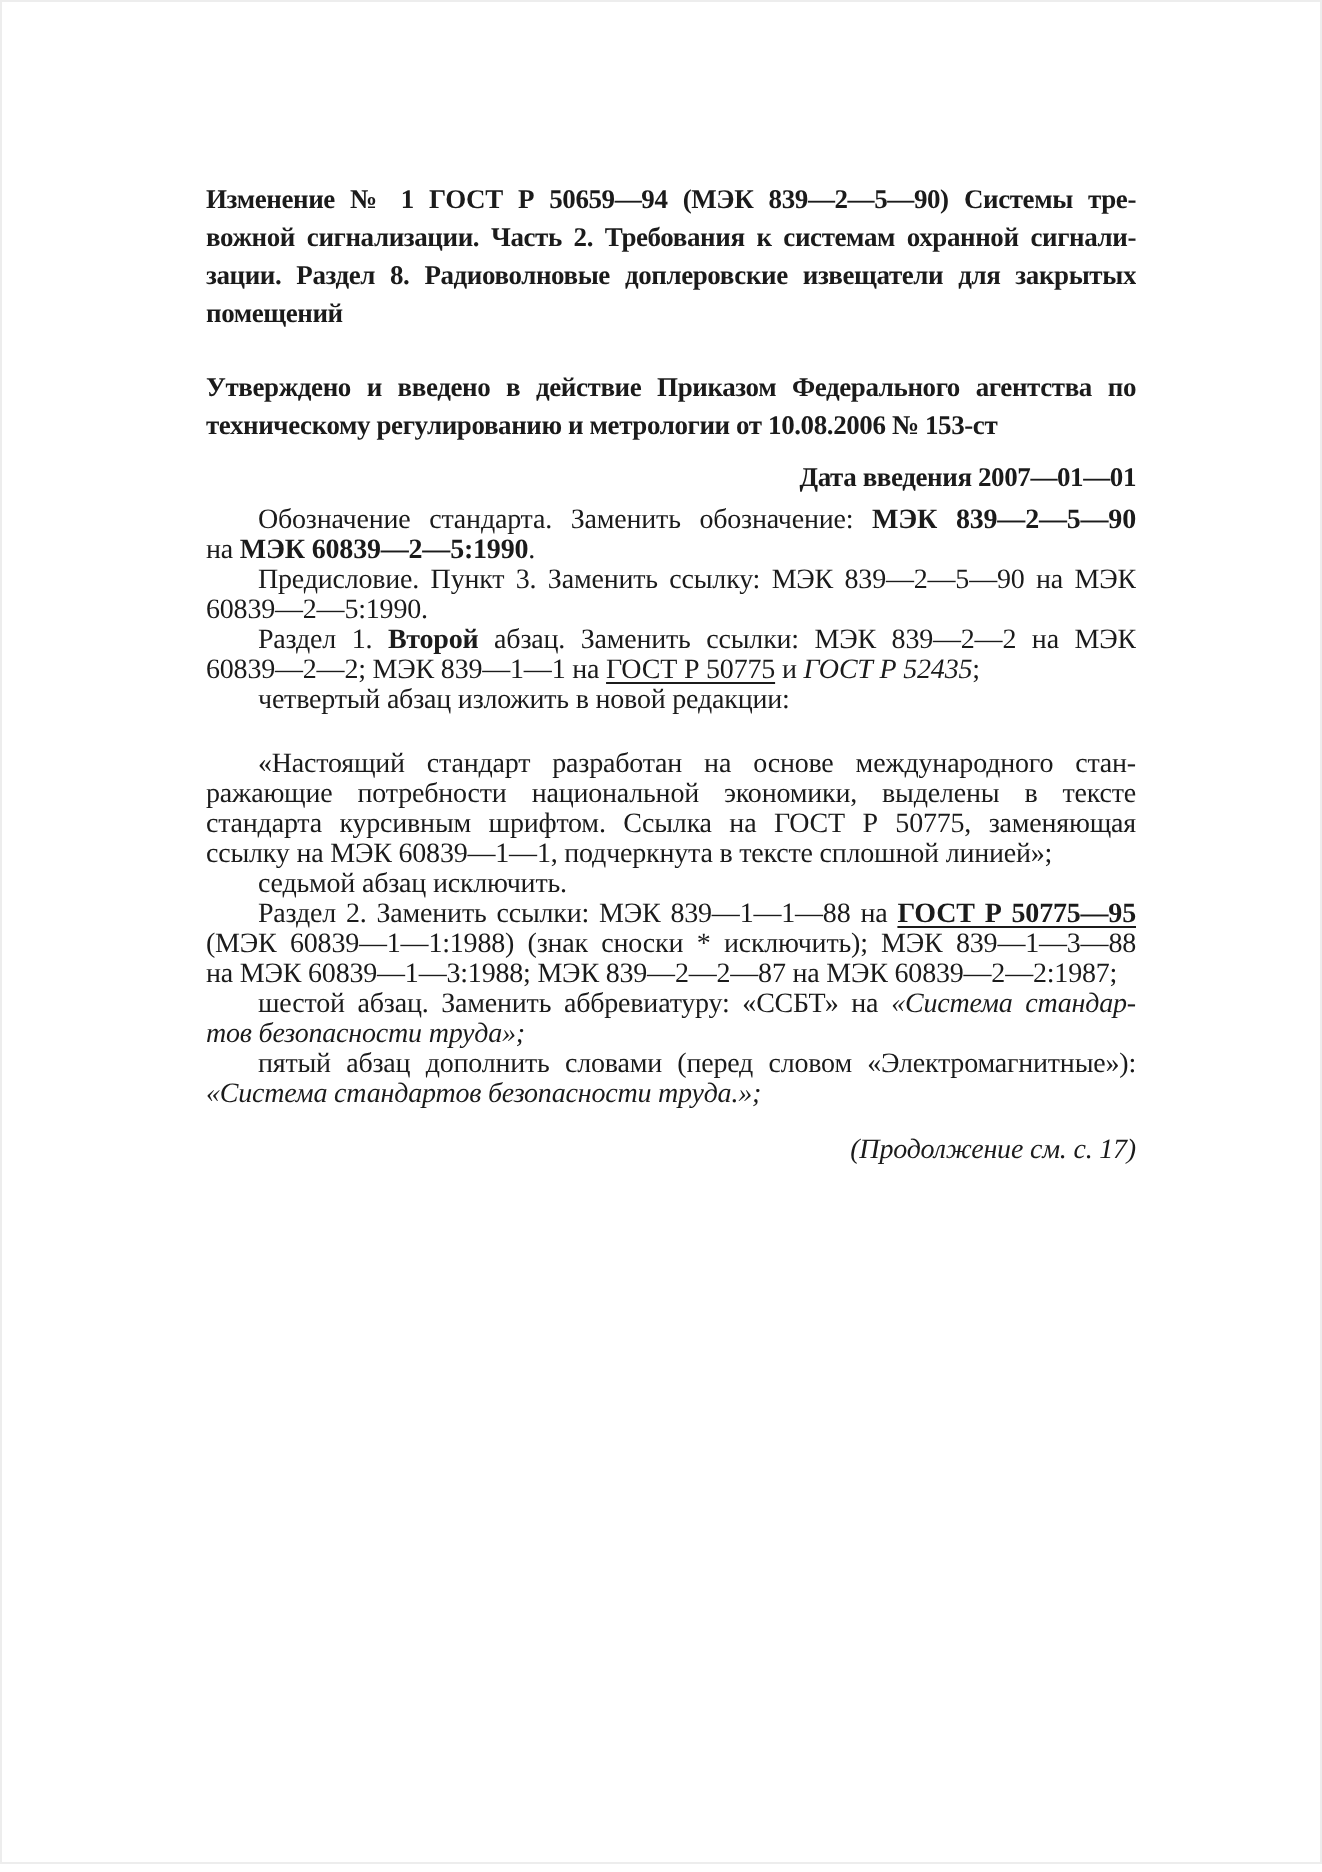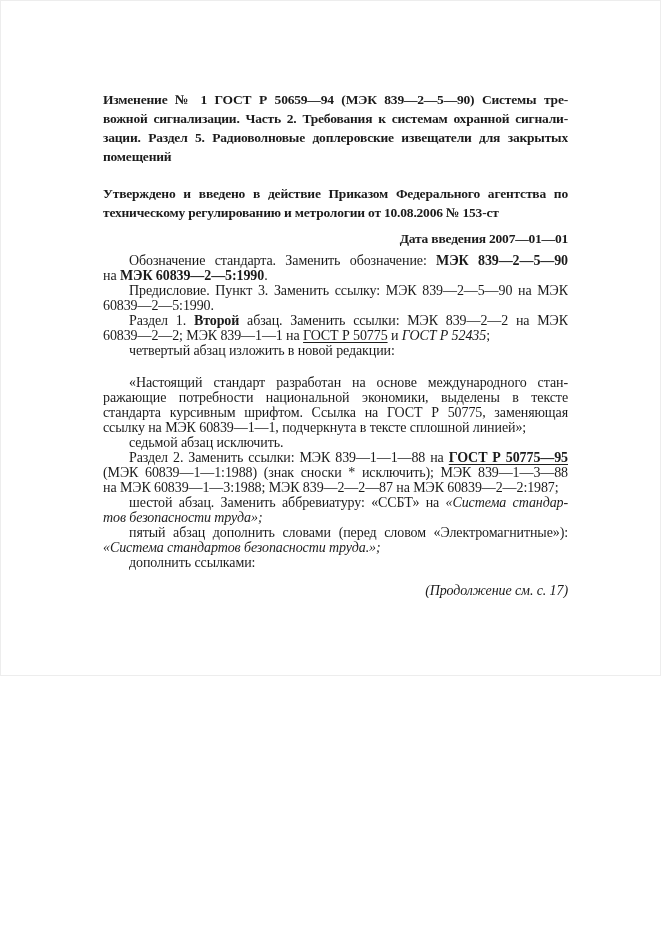--- a/index.html
+++ b/index.html
@@ -1,19 +1,19 @@
 <!DOCTYPE html>
 <html><head>
 <meta charset="utf-8">
 <style>
   html, body { margin: 0; padding: 0; background: #ffffff; }
   .sheet {
     position: relative;
     width: 661px;
-    height: 676px;
+    height: 932px;
     background: #ffffff;
     box-sizing: border-box;
     box-shadow: inset 0 0 0 1px #ededed;
     font-family: "Liberation Serif", "DejaVu Serif", serif;
     color: #1b1b1b;
     overflow: hidden;
   }
   .content {
     position: absolute;
     left: 103px;
@@ -46,21 +46,21 @@
   .u { text-decoration: underline; text-underline-offset: 2px; }
 </style>
 </head>
 <body>
 
 <div class="sheet">
   <div class="content">
       <div class="para hdr">
         <div class="line"><span>Изменение № 1 ГОСТ Р 50659—94 (МЭК 839—2—5—90) Системы тре-</span></div>
         <div class="line"><span>вожной сигнализации. Часть 2. Требования к системам охранной сигнали-</span></div>
-        <div class="line"><span>зации. Раздел 5. Радиоволновые доплеровские извещатели для закрытых</span></div>
+        <div class="line"><span>зации. Раздел 8. Радиоволновые доплеровские извещатели для закрытых</span></div>
         <div class="line end"><span>помещений</span></div>
       </div>
       <div class="para hdr" style="margin-top: 18px;">
         <div class="line"><span>Утверждено и введено в действие Приказом Федерального агентства по</span></div>
         <div class="line end"><span>техническому регулированию и метрологии от 10.08.2006 № 153-ст</span></div>
       </div>
       <div class="para hdr" style="margin-top: 7px;">
         <div class="line end right-line"><span>Дата введения 2007—01—01</span></div>
       </div>
       <div class="para bodytxt" style="margin-top: 5px;">
@@ -93,20 +93,17 @@
         <div class="line end"><span>на МЭК 60839—1—3:1988; МЭК 839—2—2—87 на МЭК 60839—2—2:1987;</span></div>
       </div>
       <div class="para bodytxt">
         <div class="line indent"><span>шестой абзац. Заменить аббревиатуру: «ССБТ» на </span><span class="i">«Система стандар-</span></div>
         <div class="line end"><span class="i">тов безопасности труда»;</span></div>
       </div>
       <div class="para bodytxt">
         <div class="line indent"><span>пятый абзац дополнить словами (перед словом «Электромагнитные»):</span></div>
         <div class="line end"><span class="i">«Система стандартов безопасности труда.»;</span></div>
       </div>
-      <div class="para bodytxt">
-        <div class="line end indent"><span>дополнить ссылками:</span></div>
-      </div>
       <div class="para bodytxt" style="margin-top: 13px;">
         <div class="line end right-line"><span class="i">(Продолжение см. с. 17)</span></div>
       </div>
     </div>
 </div>
 
 </body></html>

